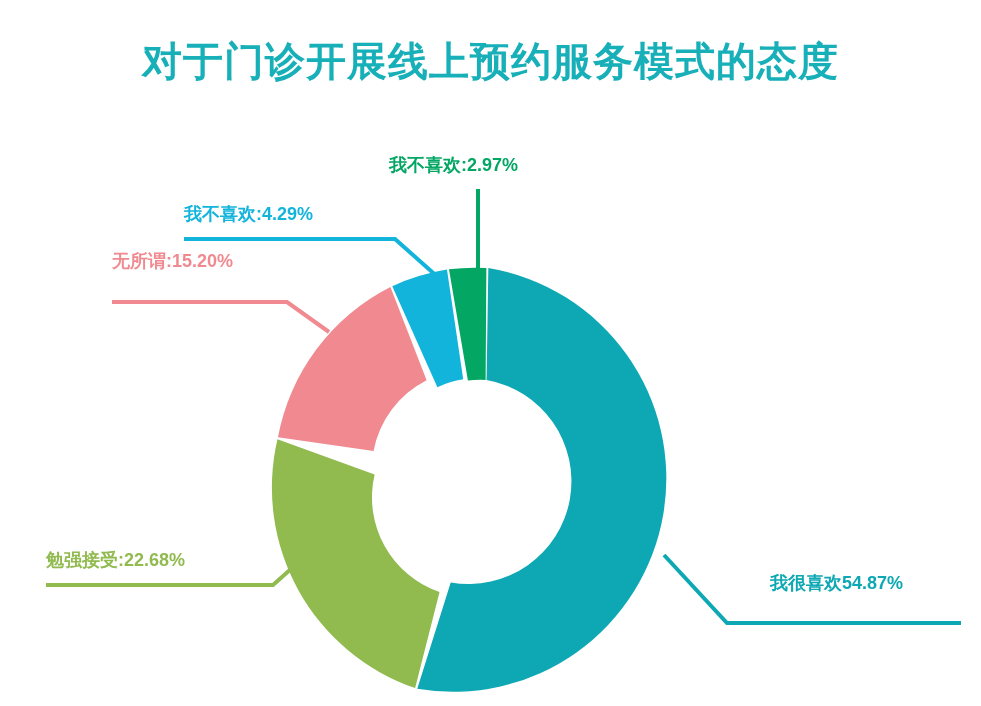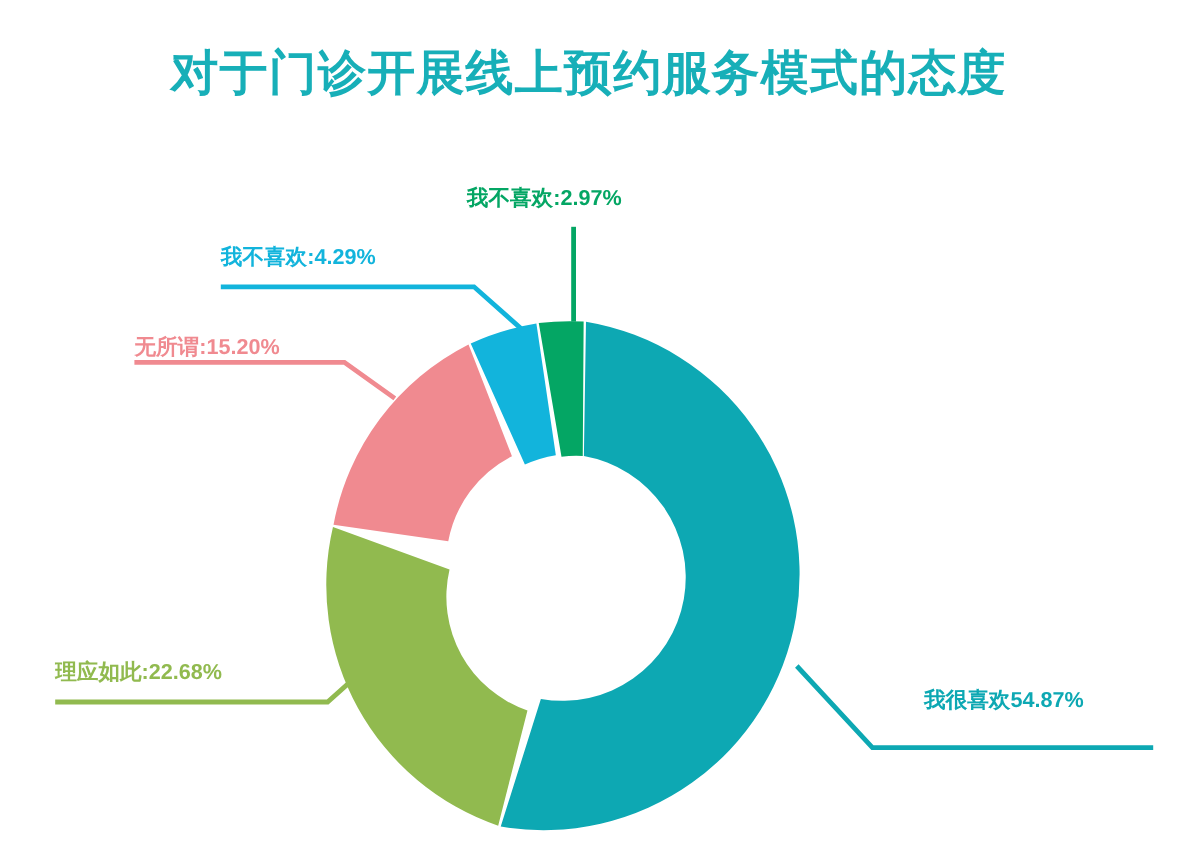--- a/index.html
+++ b/index.html
@@ -102,19 +102,19 @@
                A 212 212 0 0 1 486.36 268.00
                L 485.64 380.00
                A 100 100 0 0 0 467.91 380.60 Z"></path>
     </g>
   </svg>
 
   <div class="slice-label label-dislike" style="left:389px; top:156px;">我不喜欢:2.97%</div>
 
   <div class="slice-label label-reluctant" style="left:184px; top:205px;">我不喜欢:4.29%</div>
 
-  <div class="slice-label label-neutral" style="left:112px; top:280px;">无所谓:15.20%</div>
+  <div class="slice-label label-neutral" style="left:112px; top:252px;">无所谓:15.20%</div>
 
-  <div class="slice-label label-should" style="left:46px; top:551px;">理应如此:22.68%</div>
+  <div class="slice-label label-should" style="left:46px; top:551px;">勉强接受:22.68%</div>
 
   <div class="slice-label label-love" style="left:738px; top:574px;margin-left:32px;">我很喜欢54.87%</div>
 
 </div>
 
 </body></html>

